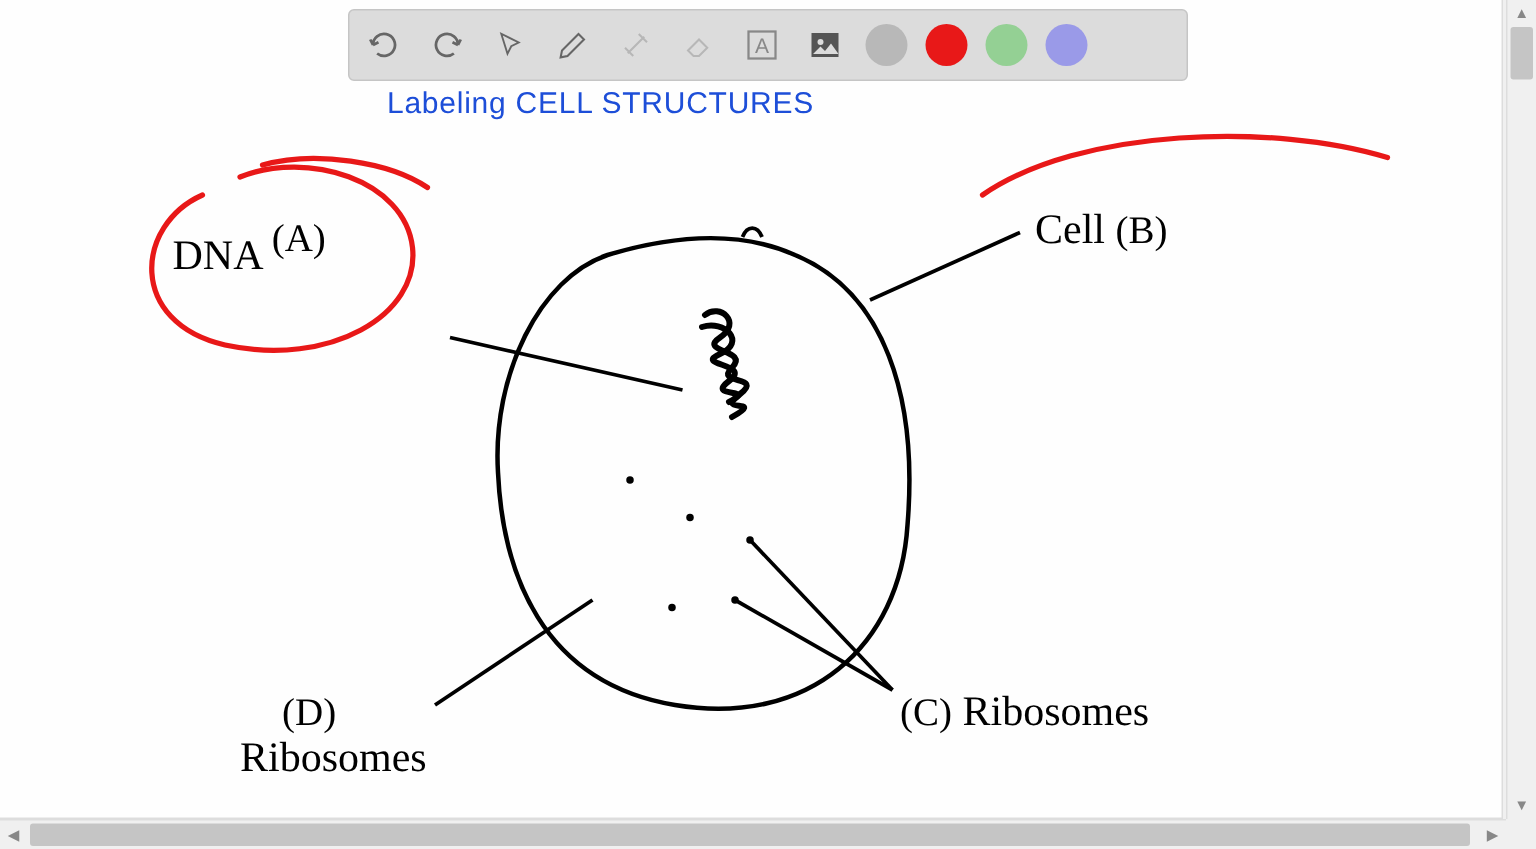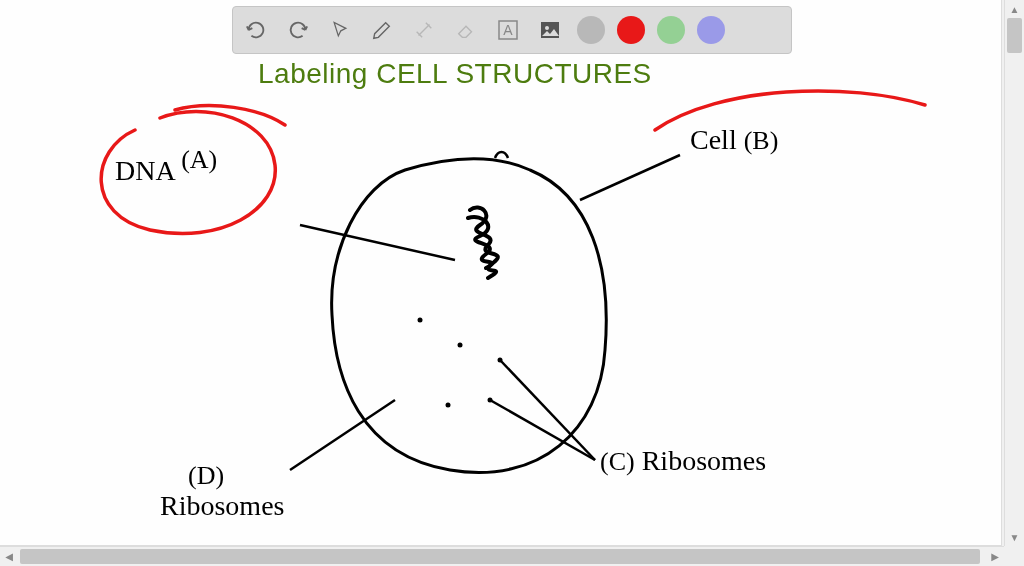--- a/index.html
+++ b/index.html
@@ -47,22 +47,22 @@
     .color-swatch {
       width: 28px;
       height: 28px;
       border-radius: 50%;
       cursor: pointer;
     }
     .title-text {
       position: absolute;
       top: 58px;
       left: 258px;
-      font-size: 28px;
-      color: #4d7c0f;
+      font-size: 20px;
+      color: #1d4ed8;
       letter-spacing: 0.5px;
       font-family: Arial, sans-serif;
     }
     .handwriting {
       font-family: 'Comic Sans MS', cursive;
       position: absolute;
       color: #000;
       font-size: 28px;
     }
     .scrollbar-v {
@@ -215,26 +215,26 @@
     <path d="M 175 110 C 210 100 260 108 285 125" fill="none" stroke="#e81818" stroke-width="3.5" stroke-linecap="round"></path>
 
     <path d="M 655 130 C 720 85 850 82 925 105" fill="none" stroke="#e81818" stroke-width="3.5" stroke-linecap="round"></path>
   </svg>
 
   <div class="handwriting" style="top:155px; left:115px;">
     <span>DNA</span>
     <span style="position:relative; top:-12px; font-size:26px">(A)</span>
   </div>
 
-  <div class="handwriting" style="top:122px; left:690px; line-height:1.25;">
+  <div class="handwriting" style="top:136px; left:690px; line-height:1.25;">
     <span>Cell</span>
     <span style="font-size:26px">(B)</span><br>
   </div>
 
-  <div class="handwriting" style="top:445px; left:600px;">
+  <div class="handwriting" style="top:459px; left:600px;">
     <span style="font-size:26px">(C)</span>
     <span>Ribosomes</span>
   </div>
 
   <div class="handwriting" style="top:460px; left:160px; line-height:1.1;">
     <span style="font-size:26px; margin-left:28px">(D)</span><br>
     <span>Ribosomes</span>
   </div>
 
 </div>

